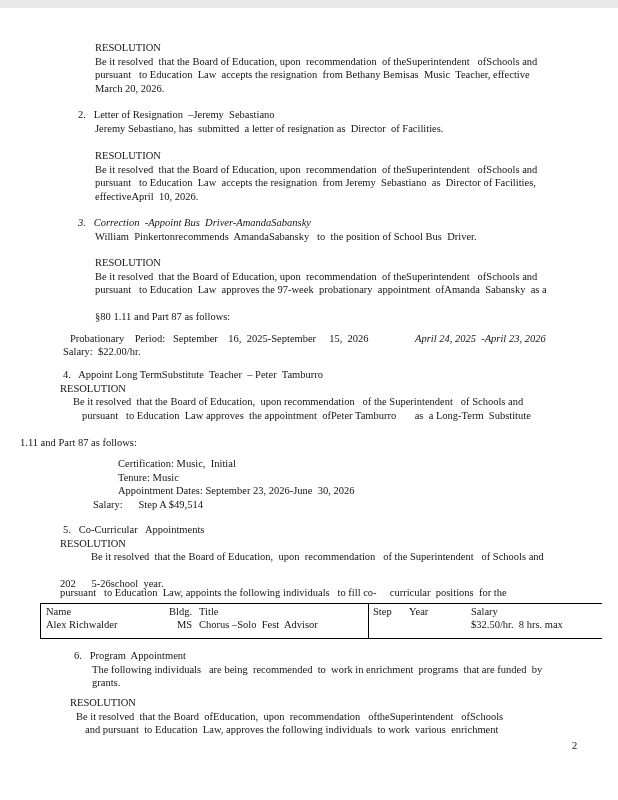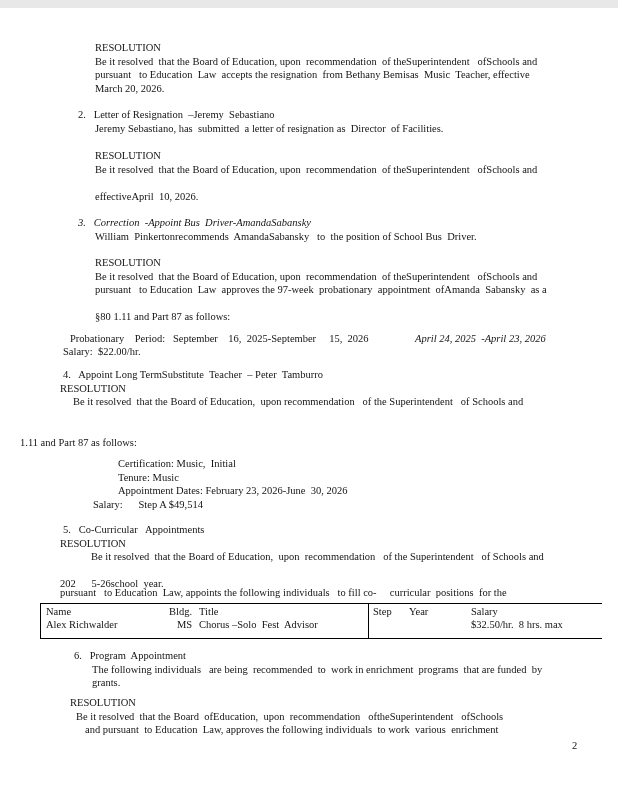--- a/index.html
+++ b/index.html
@@ -45,42 +45,44 @@
   <div class="ln" style="left:95px;top:33px">RESOLUTION</div>
   <div class="ln" style="left:95px;top:46.5px">Be it resolved  that the Board of Education, upon  recommendation  of theSuperintendent   ofSchools and</div>
   <div class="ln" style="left:95px;top:60px">pursuant   to Education  Law  accepts the resignation  from Bethany Bemisas  Music  Teacher, effective</div>
   <div class="ln" style="left:95px;top:73.5px">March 20, 2026.</div>
 
   <div class="ln" style="left:78px;top:100px">2.   Letter of Resignation  –Jeremy  Sebastiano</div>
   <div class="ln" style="left:95px;top:113.5px">Jeremy Sebastiano, has  submitted  a letter of resignation as  Director  of Facilities.</div>
 
   <div class="ln" style="left:95px;top:141px">RESOLUTION</div>
   <div class="ln" style="left:95px;top:154.5px">Be it resolved  that the Board of Education, upon  recommendation  of theSuperintendent   ofSchools and</div>
+  <div class="ln" style="left:95px;top:168px">pursuant   to Education  Law  accepts the resignation  from Jeremy  Sebastiano  as  Director of Facilities,</div>
   <div class="ln" style="left:95px;top:181.5px">effectiveApril  10, 2026.</div>
 
   <div class="ln it" style="left:78px;top:208px">3.   Correction  -Appoint Bus  Driver-AmandaSabansky</div>
   <div class="ln" style="left:95px;top:221.5px">William  Pinkertonrecommends  AmandaSabansky   to  the position of School Bus  Driver.</div>
 
   <div class="ln" style="left:95px;top:248px">RESOLUTION</div>
   <div class="ln" style="left:95px;top:261.5px">Be it resolved  that the Board of Education, upon  recommendation  of theSuperintendent   ofSchools and</div>
   <div class="ln" style="left:95px;top:275px">pursuant   to Education  Law  approves the 97-week  probationary  appointment  ofAmanda  Sabansky  as a</div>
   <div class="ln" style="left:95px;top:302px">§80 1.11 and Part 87 as follows:</div>
 
   <div class="ln" style="left:70px;top:323.5px">Probationary    Period:   September    16,  2025-September     15,  2026</div>
   <div class="ln it" style="left:415px;top:323.5px">April 24, 2025  -April 23, 2026</div>
   <div class="ln" style="left:63px;top:337px">Salary:  $22.00/hr.</div>
 
   <div class="ln" style="left:63px;top:360px">4.   Appoint Long TermSubstitute  Teacher  – Peter  Tamburro</div>
   <div class="ln" style="left:60px;top:373.5px">RESOLUTION</div>
   <div class="ln" style="left:73px;top:387px">Be it resolved  that the Board of Education,  upon recommendation   of the Superintendent   of Schools and</div>
+  <div class="ln" style="left:82px;top:400.5px">pursuant   to Education  Law approves  the appointment  ofPeter Tamburro       as  a Long-Term  Substitute</div>
   <div class="ln" style="left:20px;top:427.5px">1.11 and Part 87 as follows:</div>
 
   <div class="ln" style="left:118px;top:449px">Certification: Music,  Initial</div>
   <div class="ln" style="left:118px;top:462.5px">Tenure: Music</div>
-  <div class="ln" style="left:118px;top:476px">Appointment Dates: February 23, 2026-June  30, 2026</div>
+  <div class="ln" style="left:118px;top:476px">Appointment Dates: September 23, 2026-June  30, 2026</div>
   <div class="ln" style="left:93px;top:489.5px">Salary:      Step A $49,514</div>
 
   <div class="ln" style="left:63px;top:515px">5.   Co-Curricular   Appointments</div>
   <div class="ln" style="left:60px;top:528.5px">RESOLUTION</div>
   <div class="ln" style="left:91px;top:542px">Be it resolved  that the Board of Education,  upon  recommendation   of the Superintendent   of Schools and</div>
   <div class="ln" style="left:60px;top:578px">pursuant   to Education  Law, appoints the following individuals   to fill co-     curricular  positions  for the</div>
   <div class="ln" style="left:60px;top:569px">202      5-26school  year.</div>
 
   <div class="tbl">
     <div class="vdiv"></div>

